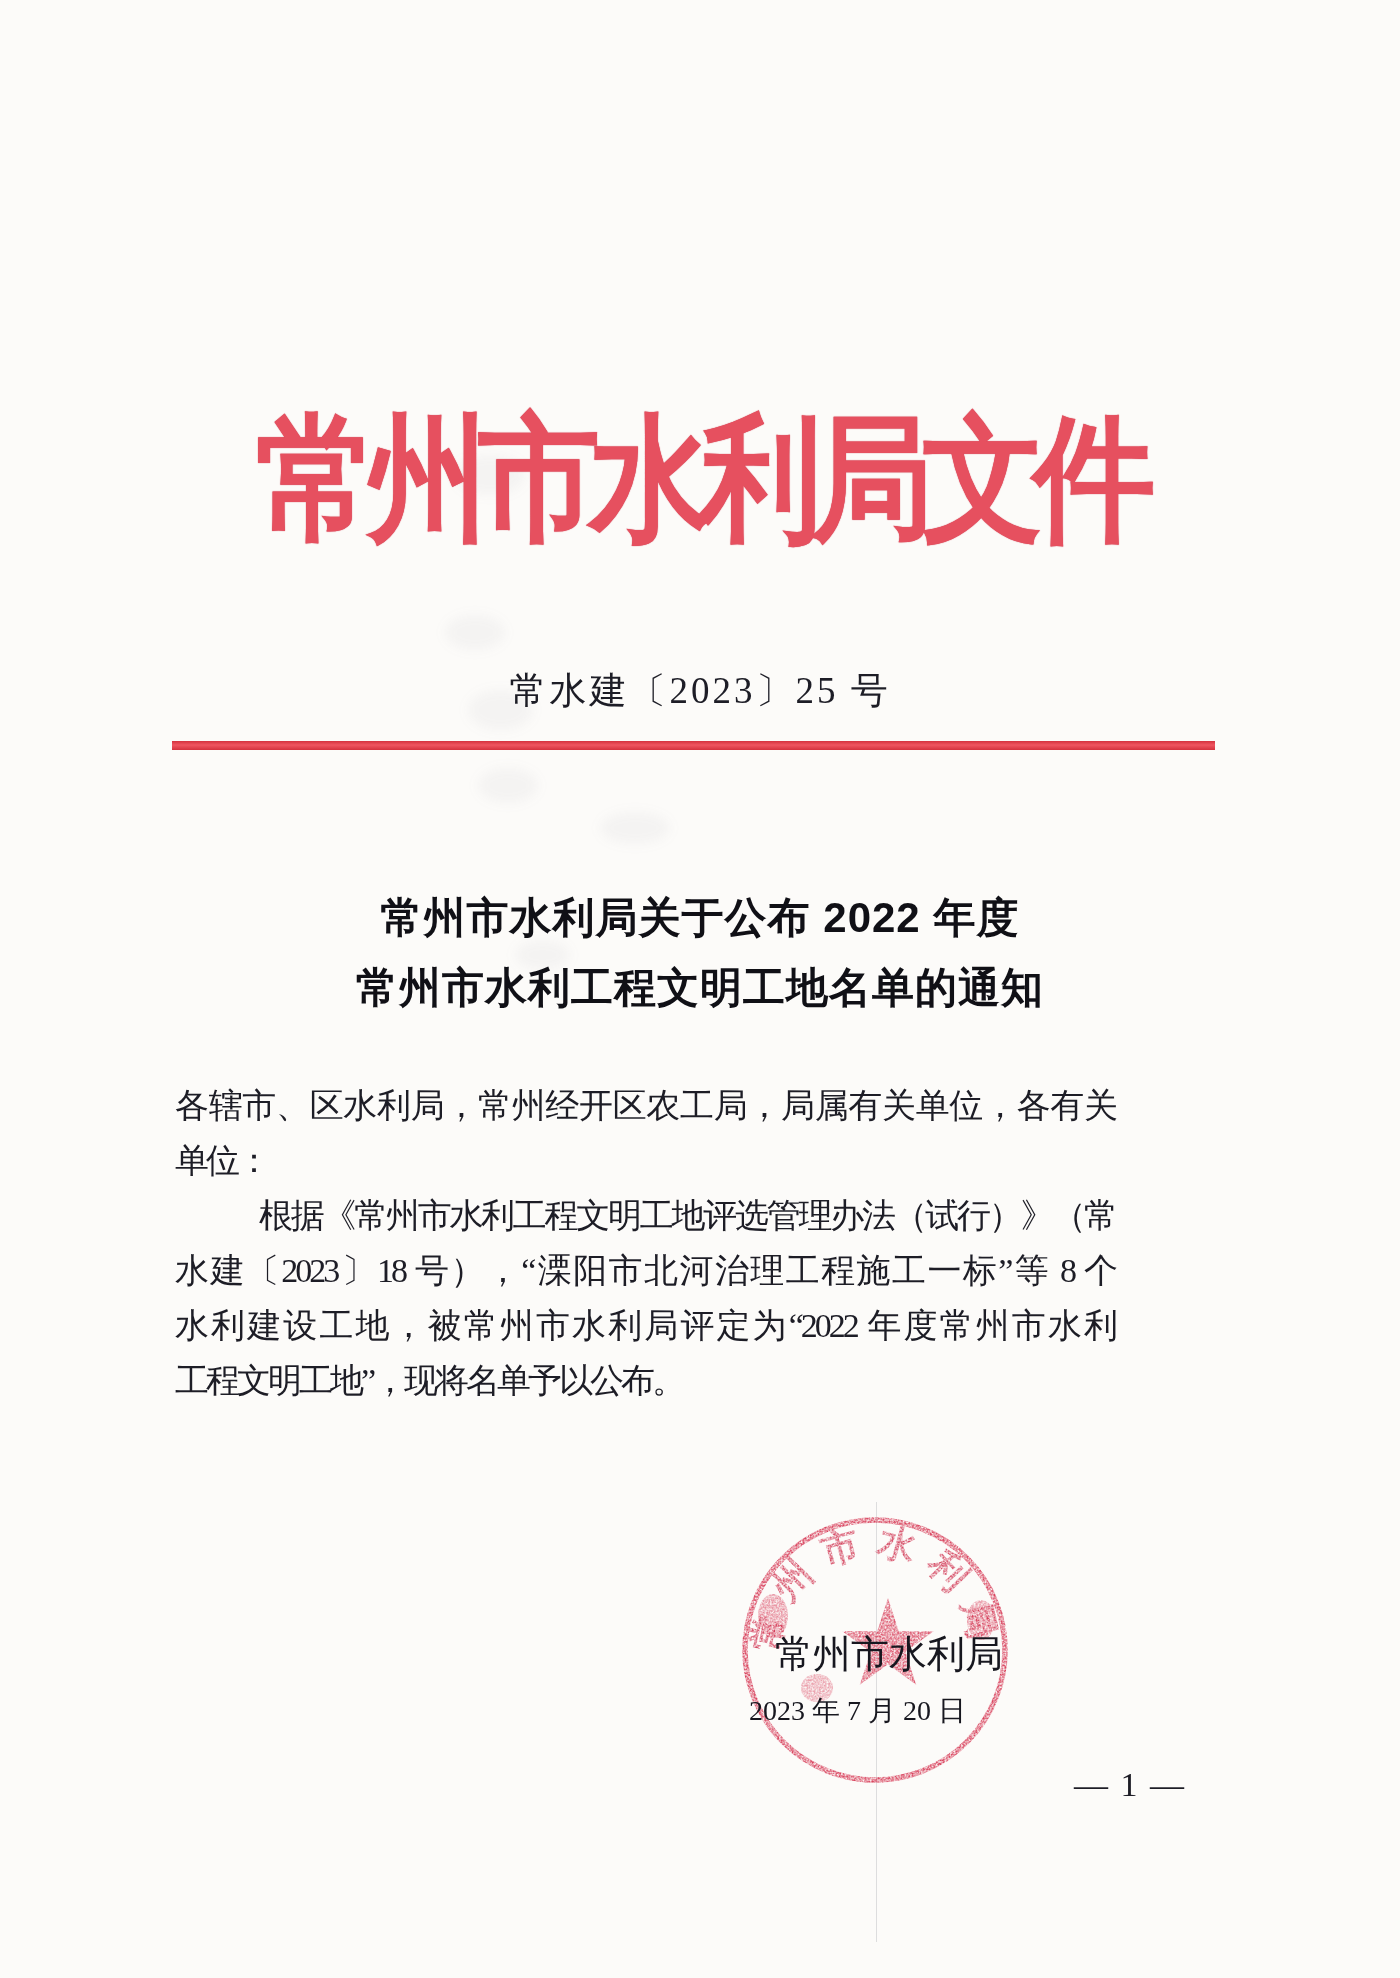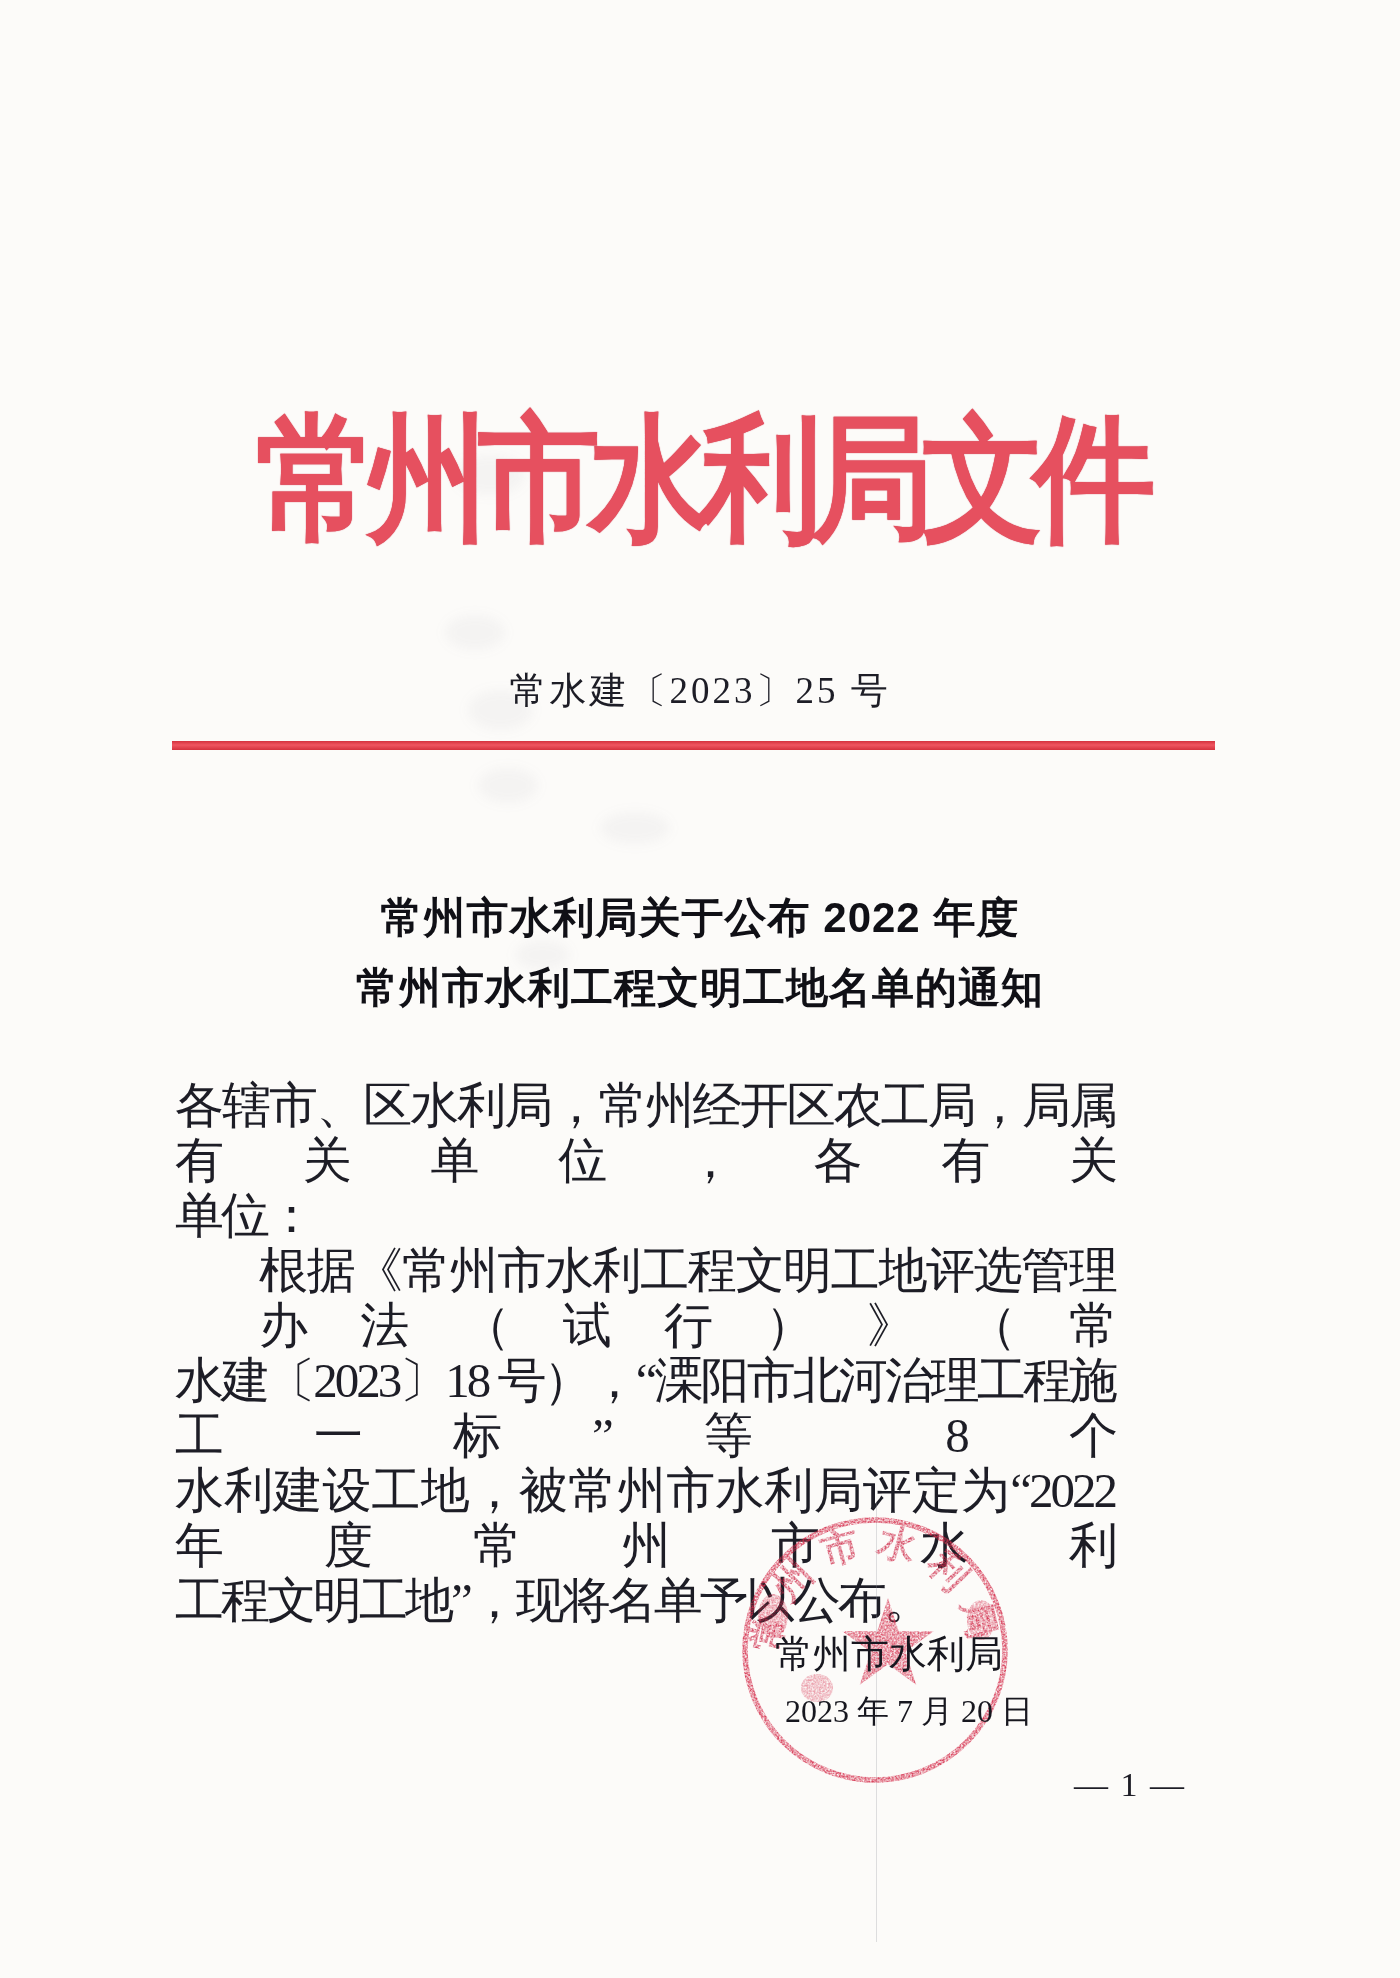--- a/index.html
+++ b/index.html
@@ -41,21 +41,21 @@
     line-height:64px;text-align:center;
     font-family:"Liberation Sans","DejaVu Sans",sans-serif;
     font-size:42px;font-weight:bold;color:#101016;
     letter-spacing:1px;white-space:nowrap;
   }
   .notice-title.l1{top:886px;}
   .notice-title.l2{top:956px;}
   
   .body-block{
     position:absolute;left:175px;top:1078px;width:940px;
-    font-size:49px;line-height:55px;color:#1d1d26;
+    font-size:34px;line-height:55px;color:#1d1d26;
     letter-spacing:-3px;
   }
   .body-line{width:100%;}
   .body-line.fill{
     text-align:justify;text-align-last:justify;
     -moz-text-align-last:justify;text-justify:inter-character;
   }
   .body-line.indent{padding-left:84px;box-sizing:border-box;}
   .attachment-line{
     position:absolute;left:175px;top:1424px;width:940px;
@@ -65,21 +65,21 @@
   }
   
   .seal{position:absolute;left:725px;top:1498px;width:300px;height:300px;}
   .sig-org{
     position:absolute;left:775px;top:1630px;width:230px;height:48px;
     line-height:48px;text-align:left;font-size:38px;letter-spacing:0px;
     color:#17171f;white-space:nowrap;
   }
   .sig-date{
     position:absolute;left:749px;top:1687px;width:320px;height:48px;
-    line-height:48px;text-align:center;font-size:32px;
+    line-height:48px;text-align:left;font-size:28px;
     color:#17171f;white-space:nowrap;
   }
   .page-number{
     position:absolute;left:1060px;top:1765px;width:140px;height:40px;
     line-height:40px;text-align:center;font-size:34px;letter-spacing:2px;
     color:#1d1d26;white-space:nowrap;
   }
   
   .fold-line{
     position:absolute;left:876px;top:1502px;width:1px;height:440px;

